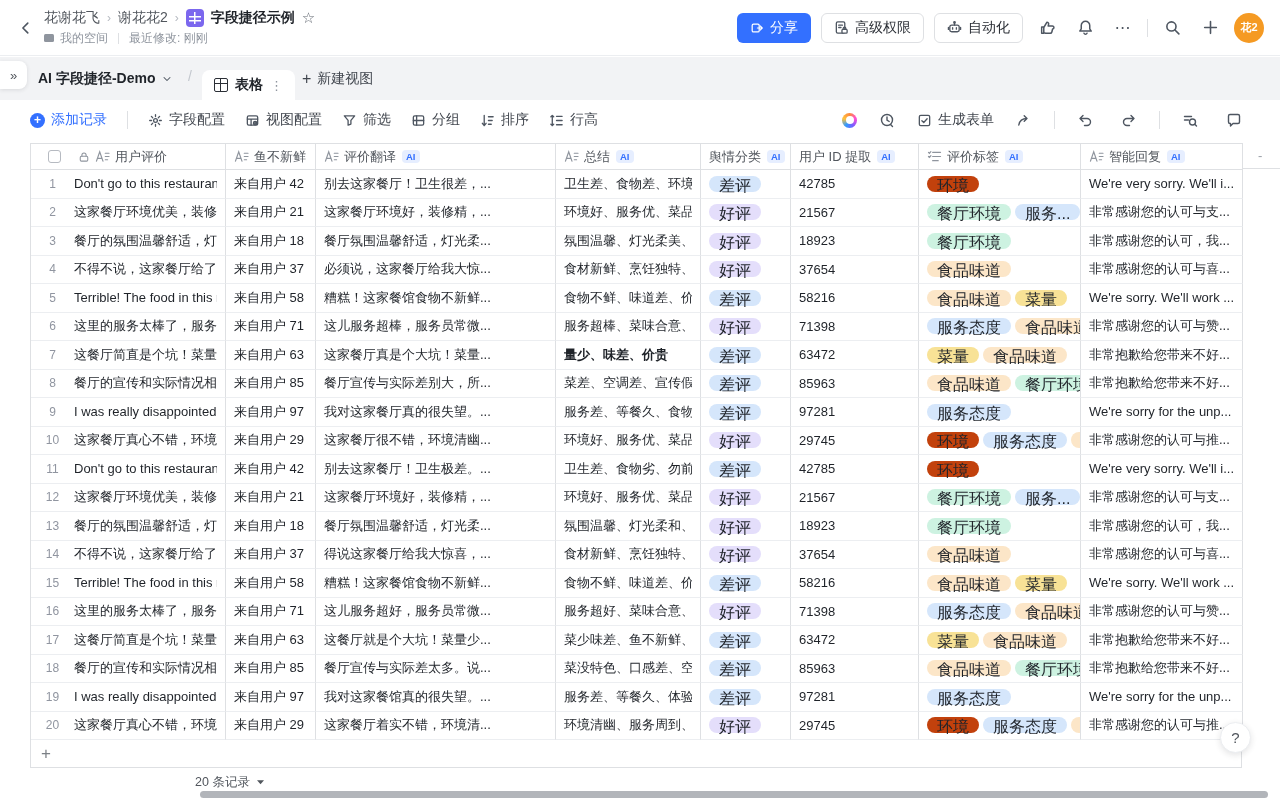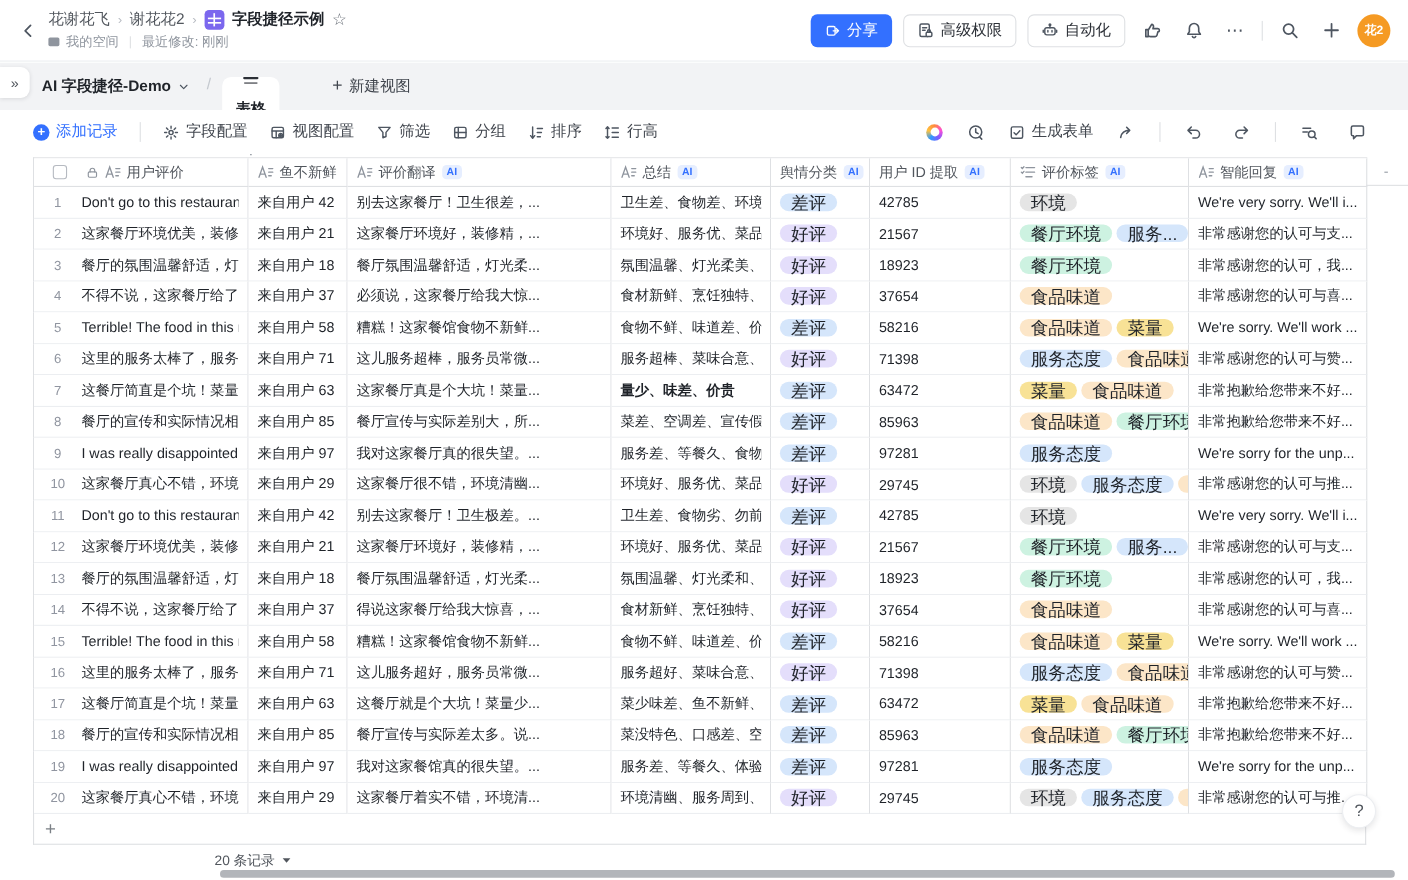--- a/index.html
+++ b/index.html
@@ -39,21 +39,21 @@
 
   
   #viewbar { position:absolute; top:57px; left:0; width:1280px; height:43px; background:#f2f3f5; }
   #collapse-handle { position:absolute; left:0; top:4px; width:27px; height:28px; background:#fff;
     border-radius:0 8px 8px 0; box-shadow:0 1px 4px rgba(31,35,41,.12); display:flex; align-items:center; justify-content:center;
     color:#51565d; font-size:13px; cursor:pointer; }
   #view-name-wrap { position:absolute; left:38px; top:0; height:43px; display:flex; align-items:center; gap:6px; cursor:pointer; }
   #view-name { font-size:14px; font-weight:700; color:#1f2329; }
   .slash { position:absolute; left:188px; top:11px; color:#c3c7ce; font-size:14px; }
   #table-tab { position:absolute; left:202px; top:13px; height:30px; background:#fff; border-radius:8px 8px 0 0;
-    display:flex; align-items:center; gap:19px; padding:0 12px; cursor:pointer;flex-direction:column; }
+    display:flex; align-items:center; gap:7px; padding:0 12px; cursor:pointer; }
   #table-tab .tab-label { font-size:14px; font-weight:700; color:#1f2329; }
   .grid-icon { width:14px; height:14px; border:1.5px solid #2b2f36; border-radius:2px; position:relative; }
   .grid-icon::before { content:""; position:absolute; left:0; right:0; top:3.5px; height:1.5px; background:#2b2f36; }
   .grid-icon::after { content:""; position:absolute; top:0; bottom:0; left:4.5px; width:1.5px; background:#2b2f36; }
   .kebab { color:#8f959e; font-size:13px; }
   #new-view { position:absolute; left:302px; top:0; height:43px; display:flex; align-items:center; gap:6px;
     font-size:14px; color:#41464e; cursor:pointer; }
   .plus-sm { font-size:16px; color:#41464e; }
 
   
@@ -84,21 +84,21 @@
   .trow { display:flex; border-left:1px solid #dee0e3; }
   .cell { height:28.5px; border-right:1px solid #dee0e3; border-bottom:1px solid #eceef1;
     display:flex; align-items:center; padding:0 8px; overflow:hidden; white-space:nowrap; background:#fff; }
   .cell .ctext { font-size:13px; color:#1f2329; overflow:hidden; white-space:nowrap; }
   .cell.c0 { padding:0 8px 0 0; }
   .rownum { width:43px; flex:none; text-align:center; font-size:12px; color:#9095a0; }
   .pill { height:16px; line-height:20px; padding:0 10px; border-radius:10px; font-size:16px; color:#1f2329; flex:none; }
   .pv-bad { background:#d5e6fb; }
   .pv-good { background:#e4defb; }
   .tags { gap:4px; }
-  .tag-purple { background:#e5e5e5; } .tag-green { background:#cdf2e1; } .tag-blue { background:#d5e6fb; }
+  .tag-purple { background:#c2410c; } .tag-green { background:#cdf2e1; } .tag-blue { background:#d5e6fb; }
   .tag-orange { background:#fce6c8; } .tag-yellow { background:#f8e296; } .tag-grey { background:#eceef1; }
   #ghost-header { height:26px; border-bottom:1px solid #dee0e3; display:flex; align-items:center;
     padding-left:16px; color:#9aa0a8; font-size:13px; }
   #add-row { display:flex; align-items:center; height:28px; border-left:1px solid #dee0e3;
     border-bottom:1px solid #dee0e3; border-right:1px solid #dee0e3; cursor:pointer; }
   #add-row .plus { margin-left:10px; font-size:17px; color:#7b8086; }
 
   
   #record-count { position:absolute; left:195px; top:774px; display:flex; align-items:center; gap:6px;
     font-size:12.5px; color:#51565d; cursor:pointer; }

